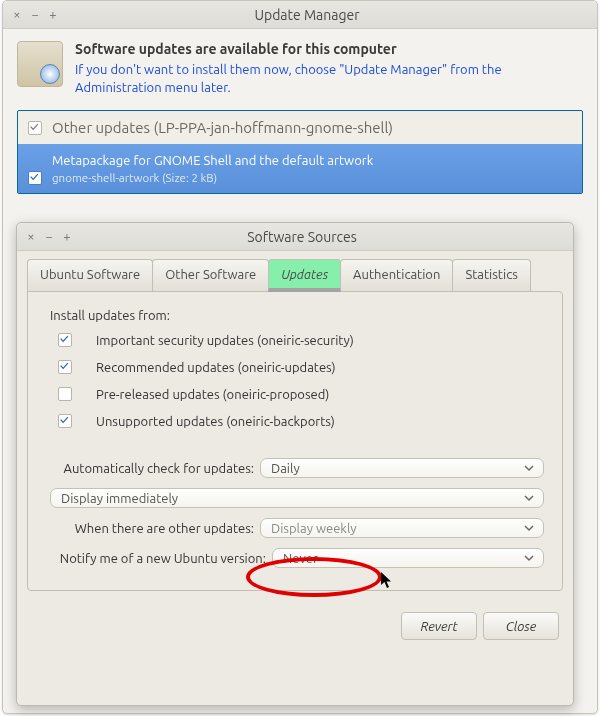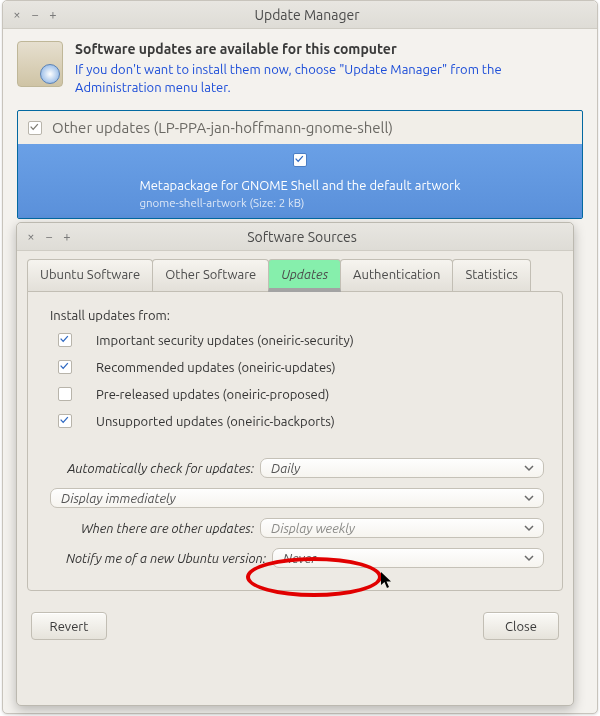--- a/index.html
+++ b/index.html
@@ -70,21 +70,21 @@
   }
   .um-group-head {
     display:flex; align-items:center; gap:10px;
     padding:8px 10px;
     color:#6b6964; font-size:15px;
   }
   .um-group-row {
     background: linear-gradient(#6aa0e6,#5a90da);
     color:#fff;
     padding:8px 10px;
-    display:flex; align-items:center; gap:10px;flex-direction:column;
+    display:flex; align-items:flex-end; gap:10px;
   }
   .um-group-row .row-text { font-size:13px; line-height:1.35;}
   .um-group-row .row-sub { color:#dfe9f7; font-size:11.5px;}
   
   .chk {
     width:14px;height:14px;border:1px solid #b8b4aa;border-radius:2px;
     background:#fff; display:inline-block; position:relative; flex:0 0 14px;
     margin-top:1px;
   }
   .chk.checked::after{
@@ -132,21 +132,20 @@
     background:#edeae4;
     border-radius:0 4px 4px 4px;
     position:relative; top:-1px;
   }
   .section-label{ font-size:13px; color:#343434; margin-bottom:10px;}
   .chk-row{ display:flex; align-items:center; gap:24px; margin:0 0 12px 8px;}
   .chk-row label{ font-size:13px; color:#333;}
   .form-row{
     display:flex; align-items:center;
     margin:10px 0;
-    font-style:italic;
   }
   .form-row .lbl{
     flex:0 0 210px; text-align:right; padding-right:6px;
     color:#343434; font-size:13px;
   }
   .form-row .lbl.wide{ flex:0 0 222px; text-align:right;}
   .combo{
     flex:1;
     height:20px;
     background:linear-gradient(#fefefe,#f6f4ef);
@@ -157,22 +156,23 @@
     color:#545454; font-size:13px;
     box-shadow: inset 0 1px 0 #fff;
   }
   .combo .arrow{
     width:12px;height:12px;
     display:inline-block;
     color:#6a6a6a;
   }
   .combo .arrow svg{width:12px;height:12px;display:block;}
   .dlg-buttons{
-    display:flex; justify-content:space-between; gap:6px;
+    display:flex; justify-content:flex-end; gap:6px;
     padding:10px 14px;
+    font-style:italic;
   }
   .btn{
     min-width:76px; height:28px;
     background:linear-gradient(#fbfaf7,#e6e3db);
     border:1px solid #c2beb4;
     border-radius:4px;
     font-size:13px; color:#3a3a3a;
     display:flex;align-items:center;justify-content:center;
     box-shadow: inset 0 1px 0 #fff;
   }

